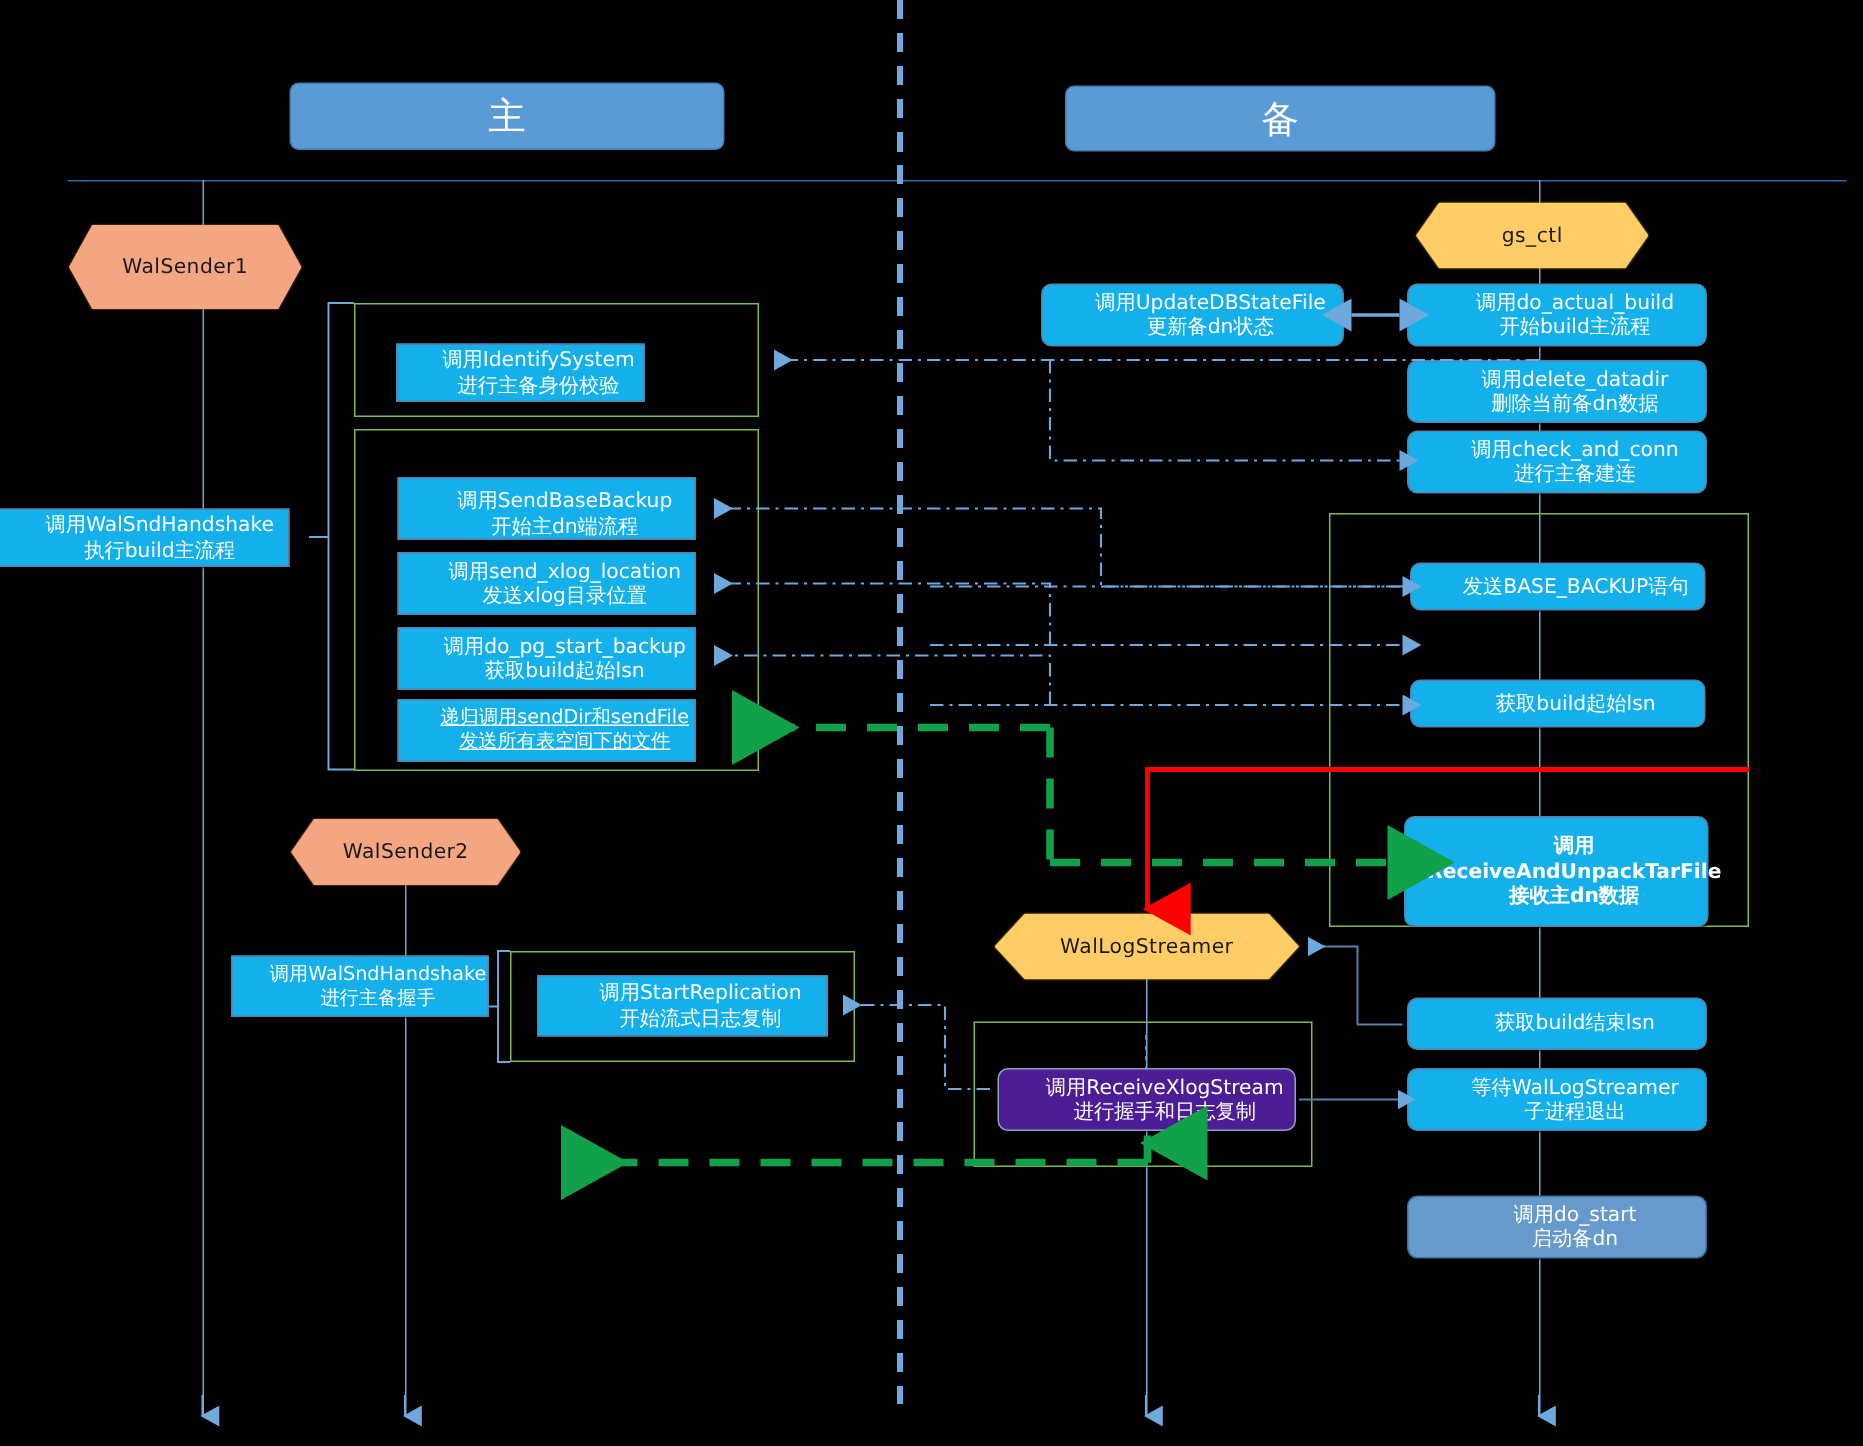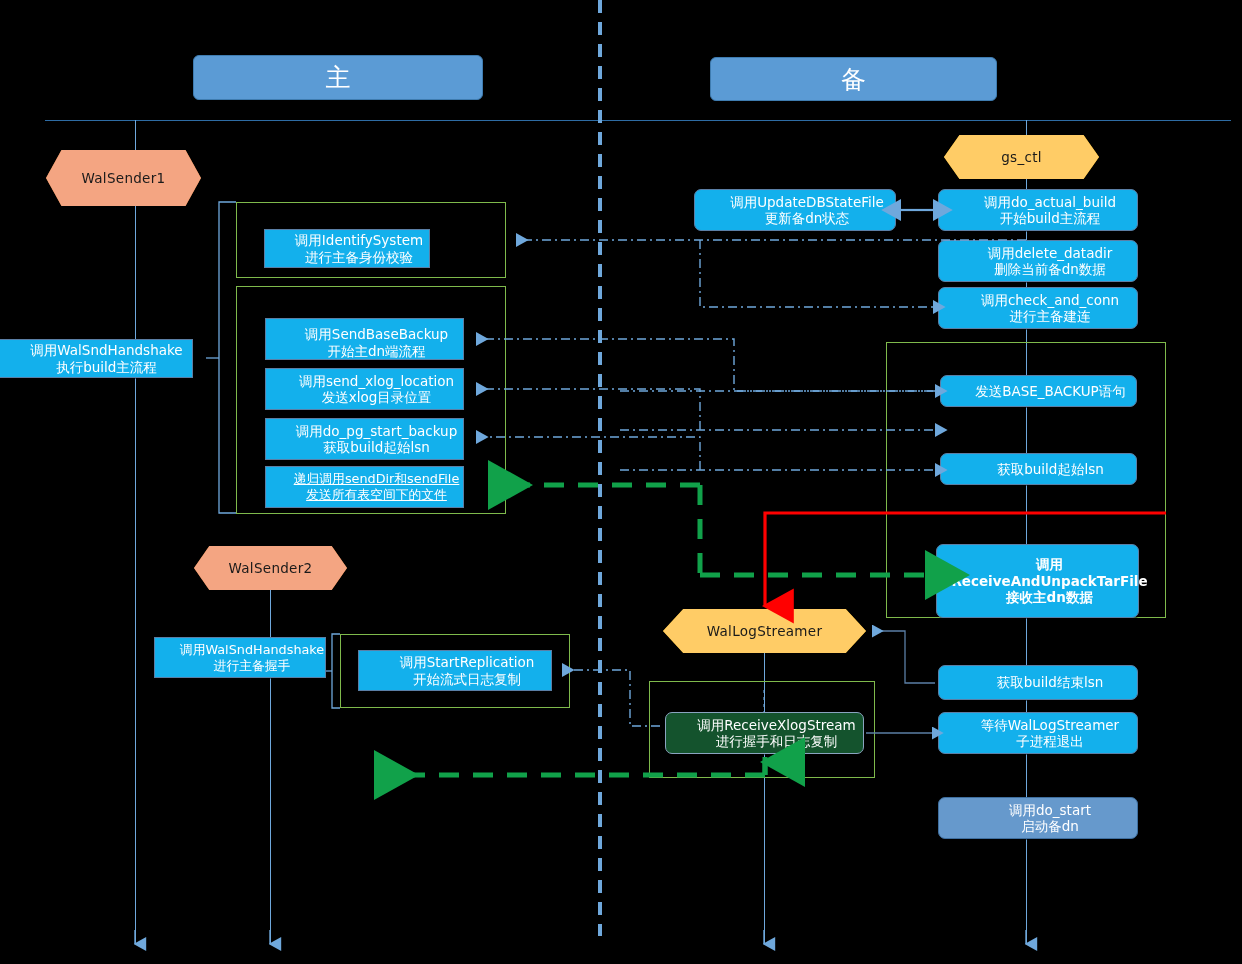--- a/index.html
+++ b/index.html
@@ -31,21 +31,21 @@
   
   .box{
     display:flex;flex-direction:column;align-items:center;justify-content:center;
     color:#fff;font-size:13.5px;line-height:1.22;text-align:center;
     background:#13b0ec;border:1px solid #5b7fa6;
     box-shadow:1px 1px 0 rgba(0,0,0,.45);
     padding-left:24px;
   }
   .box.round{border-radius:7px;}
   .box.light{background:#6699cc;border:1px solid #3f6f9f;border-radius:7px;}
-  .box.red{background:#14532d;border:1px solid #8aa4c0;border-radius:7px;}
+  .box.red{background:#4c1d95;border:1px solid #8aa4c0;border-radius:7px;}
   .box span{display:block;white-space:nowrap;}
 
   
   .frame{border:1.5px solid #7fba4c;background:transparent;}
 
   
   .life{background:#6fa8dc;width:1px;}
   .sep{background:#2e6ca4;height:1px;}
   .vdash{
     width:4px;

